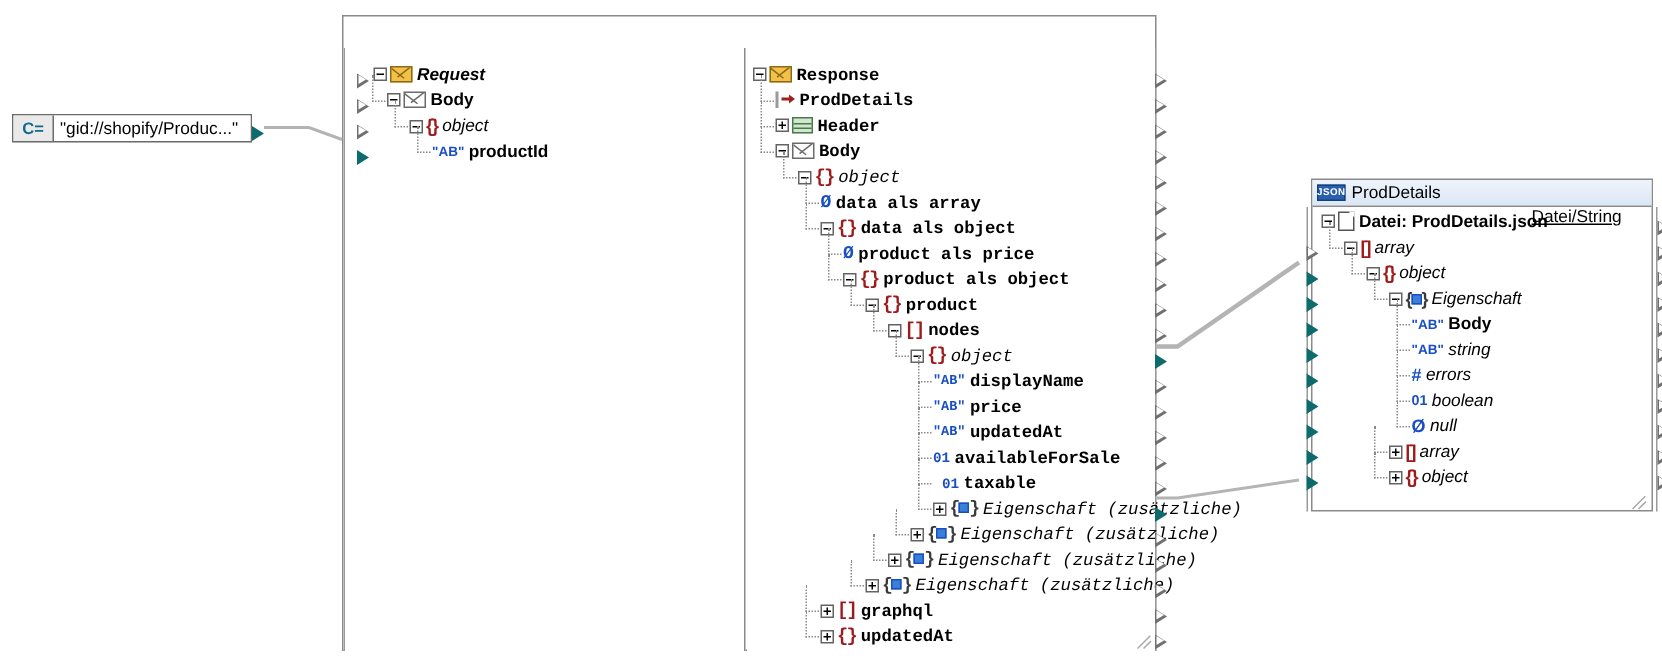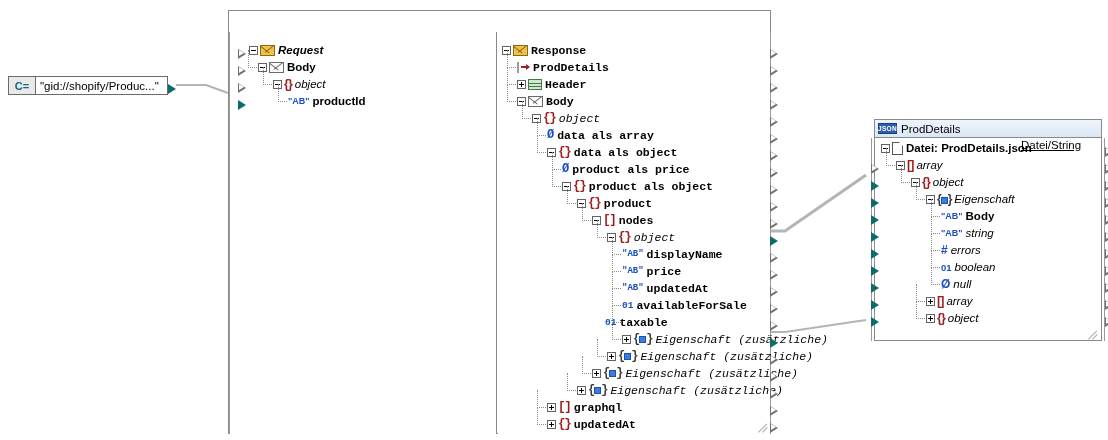--- a/index.html
+++ b/index.html
@@ -365,21 +365,21 @@
         <div class="abs" style="left: 114px; top: 256px; height: 18px; border-left: 1px dotted rgb(138, 138, 138);"></div>
         <div class="tnode" style="left: 124px; top: 265px;"><span class="gl gl-bool">01</span><span class="lbl bold">availableForSale</span></div>
         <div class="abs" style="left: 272px; top: 273px;">
           <span class="tri open">
             <i></i>
             <u></u>
           </span>
         </div>
         <div class="abs" style="left: 114px; top: 290px; width: 9px; border-top: 1px dotted rgb(138, 138, 138);"></div>
         <div class="abs" style="left: 114px; top: 273px; height: 18px; border-left: 1px dotted rgb(138, 138, 138);"></div>
-        <div class="tnode" style="left: 107px; top: 282px;"><span class="gl gl-bool">01</span><span class="lbl bold">taxable</span></div>
+        <div class="tnode" style="left: 130px; top: 282px;"><span class="gl gl-bool">01</span><span class="lbl bold">taxable</span></div>
         <div class="abs" style="left: 272px; top: 290px;">
           <span class="tri open">
             <i></i>
             <u></u>
           </span>
         </div>
         <div class="abs" style="left: 114px; top: 307px; width: 9px; border-top: 1px dotted rgb(138, 138, 138);"></div>
         <div class="abs" style="left: 114px; top: 290px; height: 18px; border-left: 1px dotted rgb(138, 138, 138);"></div>
         <div class="tnode" style="left: 124px; top: 299px;"><span class="exp plus"></span><span class="gl gl-prop">{<b></b>}</span><span class="lbl ital">Eigenschaft (zusätzliche)</span></div>
         <div class="abs" style="left: 272px; top: 307px;">

